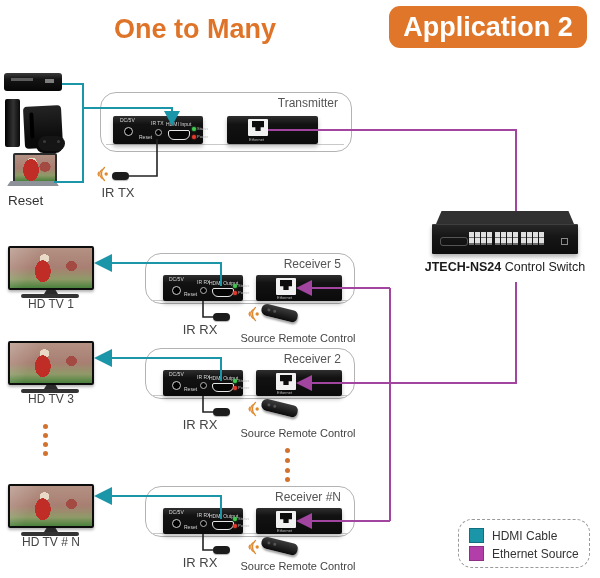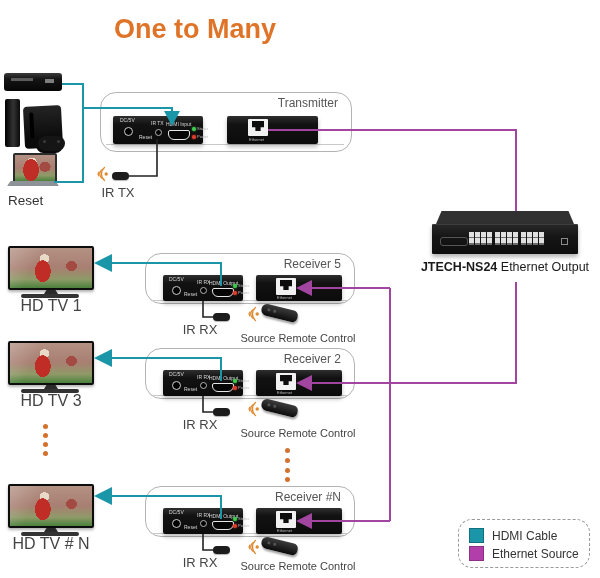--- a/index.html
+++ b/index.html
@@ -55,21 +55,21 @@
      linear-gradient(180deg,#b39183 0%,#a87f72 50%,#8f9a68 78%,#4a813c 100%);}
   
   .tv{position:absolute;width:96px;}
   .tv-screen{position:absolute;left:2px;top:0;width:82px;height:40px;border:2px solid #0d0d0d;
              border-radius:2px;box-shadow:0 2px 3px rgba(0,0,0,.3);}
   .tv-gloss{position:absolute;left:0;top:0;width:100%;height:100%;
             background:linear-gradient(115deg,rgba(255,255,255,.22) 0%,rgba(255,255,255,0) 32%);}
   .tv-neck{position:absolute;left:38px;top:44px;width:14px;height:4px;background:#2a2a2a;
            clip-path:polygon(18% 0,82% 0,100% 100%,0 100%);}
   .tv-base{position:absolute;left:15px;top:48px;width:58px;height:3.5px;background:#333;border-radius:2px;}
-  .tv-label{position:absolute;left:0;top:51px;width:90px;text-align:center;font-size:16px;color:#444;}
+  .tv-label{position:absolute;left:0;top:51px;width:90px;text-align:center;font-size:12px;color:#444;}
   
   .sw-top{position:absolute;left:436px;top:211px;width:138px;height:13px;background:#313131;
           clip-path:polygon(4% 0,96% 0,100% 100%,0 100%);}
   .sw-front{position:absolute;left:432px;top:224px;width:146px;height:29px;border-radius:1px;
             background:linear-gradient(180deg,#272727 0%,#161616 40%,#0d0d0d 100%);
             border-top:1px solid #3e3e3e;box-shadow:0 3px 4px rgba(0,0,0,.3);}
   .sw-slot{position:absolute;left:8px;top:12px;width:26px;height:7px;border:1px solid #555;border-radius:3px;}
   .sw-ports{position:absolute;left:37px;top:7px;display:flex;gap:3px;}
   .sw-group{display:grid;grid-template-columns:repeat(4,5px);grid-template-rows:5px 5px;gap:1px;}
   .sw-group s{display:block;width:5px;height:5px;background:#e0e0e0;border-bottom:2px solid #6b6b6b;}
@@ -98,20 +98,23 @@
   .swatch.eth-c{background:#b23ea9;border:1px solid #8c2f85;}
   .legend-item span{font-size:12px;color:#333;}
   svg.overlay{position:absolute;left:0;top:0;z-index:6;pointer-events:none;}
 </style>
 </head>
 <body>
 
 <div class="stage">
 
   <div class="title">One to Many</div>
+  <div class="badge">
+    <span>Application 2</span>
+  </div>
 
   <div class="dvd">
       <i></i>
       <b></b>
     </div>
   <div class="tower"></div>
   <div class="xbox">
       <i></i>
     </div>
   <div class="gamepad">
@@ -186,21 +189,21 @@
           <s></s>
           <s></s>
           <s></s>
           <s></s>
         </div>
     </div>
     <div class="sw-mini"></div>
   </div>
   <div class="sw-label">
     <b>JTECH-NS24</b>
-    <span>Ethernet Output</span>
+    <span>Control Switch</span>
   </div>
 
   <div class="tv" style="left:6px;top:246px;">
     <div class="tv-screen fbimg">
         <div class="tv-gloss"></div>
       </div>
     <div class="tv-neck"></div>
       <div class="tv-base"></div>
     <div class="tv-label">HD TV 1</div>
   </div>

